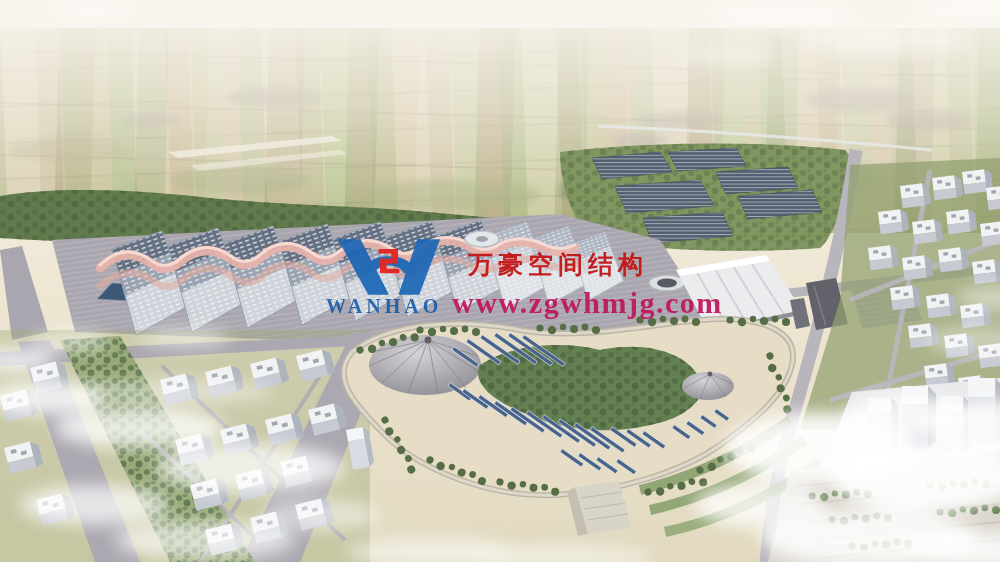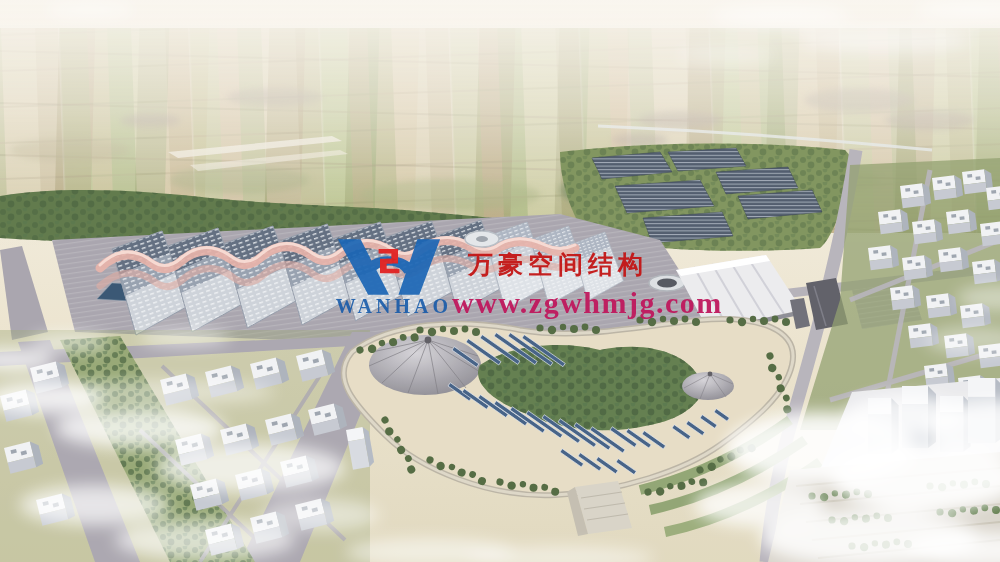--- a/index.html
+++ b/index.html
@@ -1,20 +1,20 @@
 <!DOCTYPE html>
 <html><head>
 <meta charset="utf-8">
 <style>
   body{margin:0;background:#e8e4da;font-family:"Liberation Sans",sans-serif}
   .stage{position:relative;width:1000px;height:562px;overflow:hidden;background:#f3eee4}
   svg.scene{position:absolute;left:0;top:0}
   .watermark{position:absolute;left:0;top:0;width:1000px;height:562px}
   .wm-logo-svg{position:absolute;left:336px;top:238px;width:106px;height:58px;opacity:.93}
-  .wm-logo-text{position:absolute;left:326px;top:295px;width:126px;text-align:right;font-weight:bold;
+  .wm-logo-text{position:absolute;left:326px;top:295px;width:126px;text-align:left;font-weight:bold;
     font-size:20px;letter-spacing:4px;color:rgba(18,88,168,.88);font-family:"Liberation Serif",serif}
   .wm-company{position:absolute;left:468px;top:248px;font-size:25px;font-weight:bold;letter-spacing:5px;
     color:#c31515;font-family:"Liberation Serif",serif;
     text-decoration-thickness:2px;text-underline-offset:6px;opacity:.95;white-space:nowrap}
   .wm-site{position:absolute;left:452px;top:286px;font-size:30px;font-weight:bold;letter-spacing:1.5px;
     color:#be185d;font-family:"Liberation Serif",serif;opacity:.95;white-space:nowrap}
 </style>
 </head>
 <body>
 

